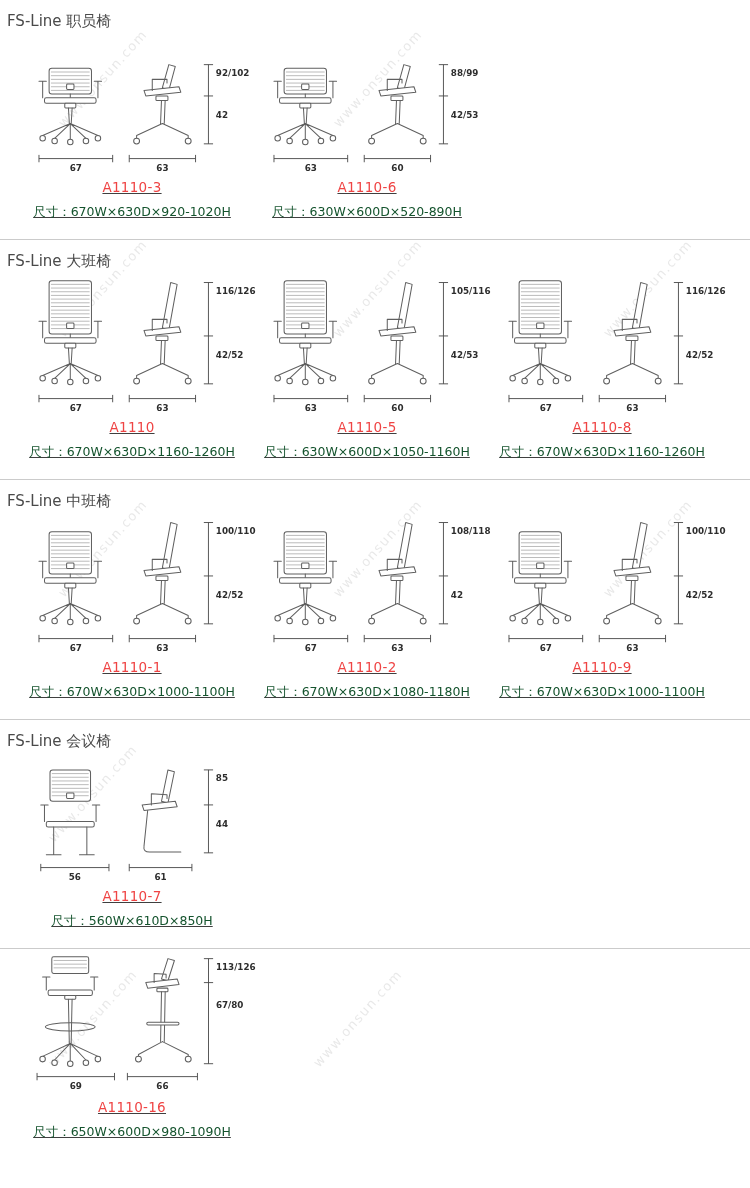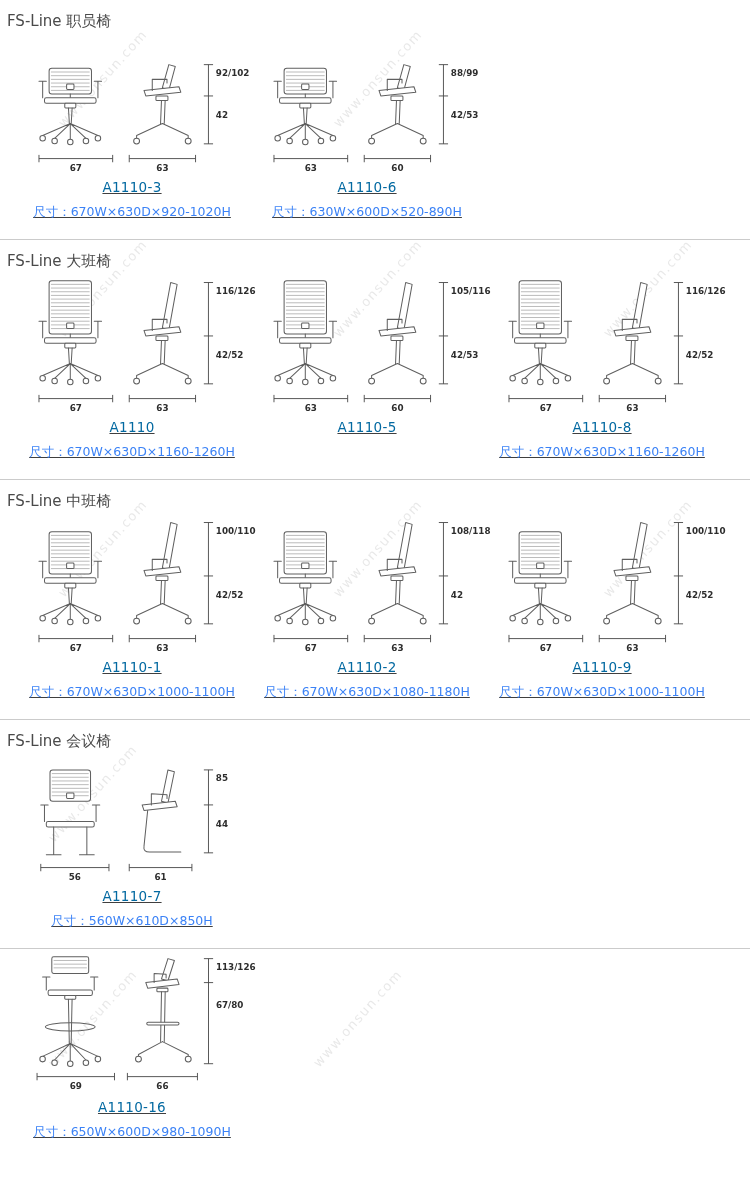--- a/index.html
+++ b/index.html
@@ -16,22 +16,22 @@
   section{position:relative;z-index:1;}
   .sec-title{font-size:15px;font-weight:400;color:#4a4a4a;margin:12px 0 2px;padding-left:7px;}
   .cards{display:flex;gap:23px;padding:4px 0 8px 26px;text-decoration:underline;}
   .card{width:212px;}
   .drawing{display:block;overflow:visible;}
   .s{stroke:#5f5f5f;stroke-width:1.1;fill:none;stroke-linecap:round;stroke-linejoin:round;}
   .sf{stroke:#5f5f5f;stroke-width:1.1;fill:#ffffff;stroke-linejoin:round;}
   .stripes{stroke:#8d8d8d;stroke-width:0.65;fill:none;}
   .dim path{stroke:#4a4a4a;stroke-width:1;fill:none;}
   .dim text{font-size:9.5px;font-weight:600;fill:#2d2d2d;font-family:"DejaVu Sans","Liberation Sans",sans-serif;}
-  .model{text-align:center;font-size:13.5px;color:#0369a1;margin-top:2px;letter-spacing:0.3px;}
-  .size{text-align:center;font-size:12.5px;color:#3b82f6;margin-top:9px;}
+  .model{text-align:center;font-size:13.5px;color:#ef4444;margin-top:2px;letter-spacing:0.3px;}
+  .size{text-align:center;font-size:12.5px;color:#14532d;margin-top:9px;}
   .divider{border-top:1px solid #cbcbcb;margin-top:10px;}
 </style>
 </head>
 <body>
 
 <svg width="0" height="0" style="position:absolute" aria-hidden="true">
   <defs>
     <g id="sym-front-tall">
       <rect class="sf" x="17" y="4" width="46" height="58" rx="3"></rect>
       <path class="stripes" d="M19,8H61M19,12H61M19,16H61M19,20H61M19,24H61M19,28H61M19,32H61M19,36H61M19,40H61M19,44H61M19,48H61M19,52H61M19,56H61"></path>
@@ -238,20 +238,21 @@
         <g class="dim">
           <path d="M14,132H94M14,128V136M94,128V136"></path>
           <text x="54" y="145" text-anchor="middle">63</text>
         </g>
         <g class="dim">
           <path d="M112,132H184M112,128V136M184,128V136"></path>
           <text x="148" y="145" text-anchor="middle">60</text>
         </g>
       </svg>
       <div class="model">A1110-5</div>
+      <div class="size">尺寸：630W×600D×1050-1160H</div>
     </div>
 
     <div class="card">
       <svg class="drawing" width="212" height="140" viewBox="0 0 230 152">
         <use href="#sym-front-tall" x="8" y="0"></use>
         <use href="#sym-side-tall" x="104" y="0"></use>
         <g class="dim">
           <path d="M198,6V116M193,6H203M193,64H203M193,116H203"></path>
           <text x="206" y="18">116/126</text>
           <text x="206" y="88">42/52</text>

